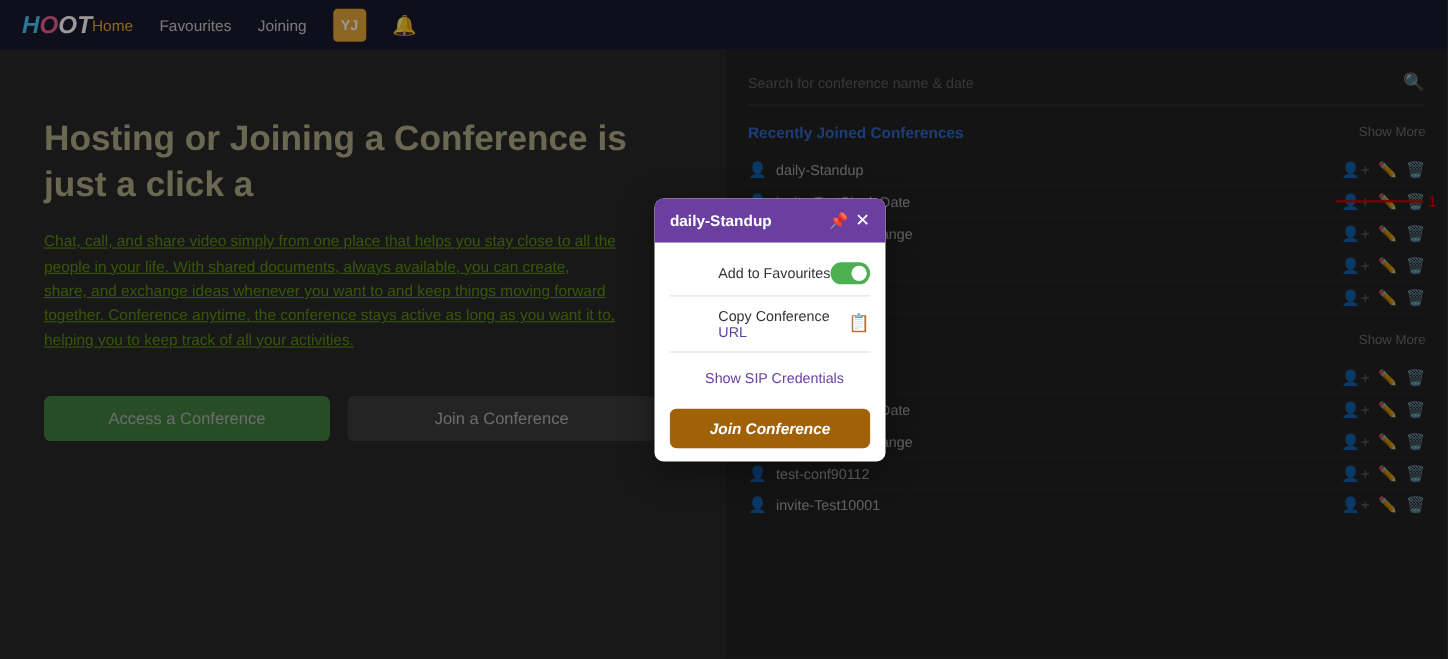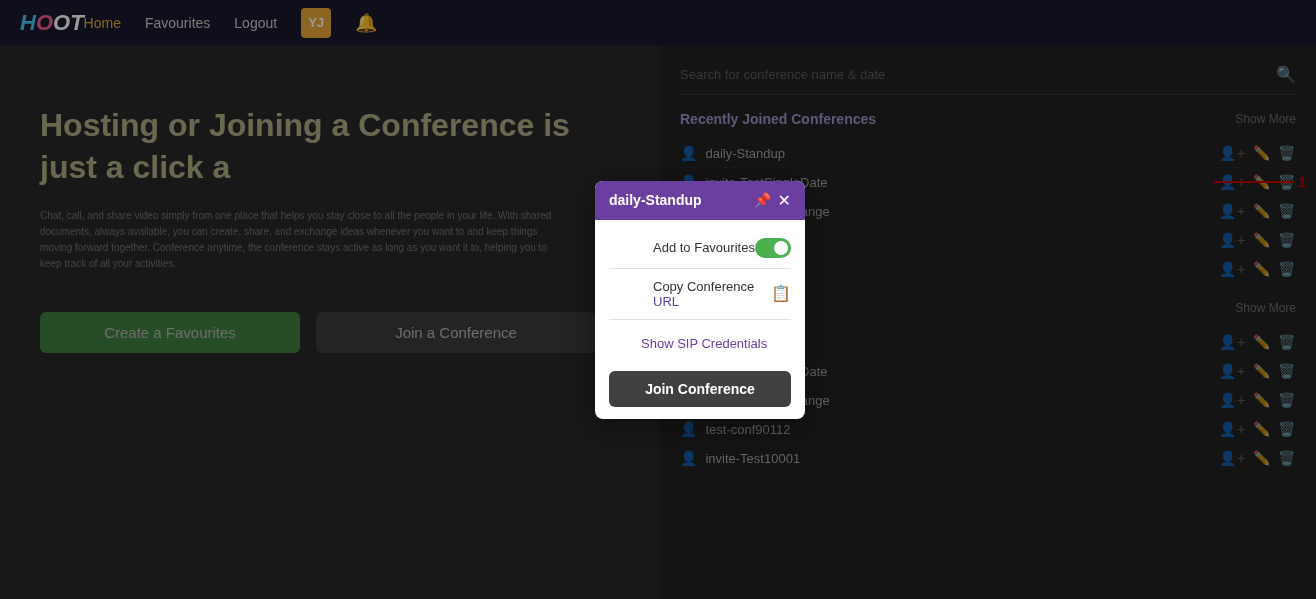--- a/index.html
+++ b/index.html
@@ -80,25 +80,26 @@
     }
     .hero-title {
       font-size: 32px;
       font-weight: bold;
       color: #fef9c3;
       line-height: 1.3;
       margin-bottom: 20px;
       max-width: 580px;
     }
     .hero-desc {
-      font-size: 10px;
-      color: #a3a3a3;
+      font-size: 14px;
+      color: #84cc16;
       line-height: 1.6;
       max-width: 520px;
       margin-bottom: 40px;
+      text-decoration: underline;
     }
     .action-buttons {
       display: flex;
       gap: 16px;
     }
     .btn-create {
       background: #5cb85c;
       color: #fff;
       border: none;
       padding: 12px 0;
@@ -142,21 +143,21 @@
     }
     .search-icon { color: #aaa; font-size: 16px; }
 
     .section-header {
       display: flex;
       justify-content: space-between;
       align-items: center;
       margin-bottom: 12px;
     }
     .section-title {
-      color: #c4b5fd;
+      color: #3b82f6;
       font-size: 14px;
       font-weight: 600;
     }
     .show-more {
       color: #888;
       font-size: 12px;
       cursor: pointer;
     }
 
     .conf-row {
@@ -287,55 +288,56 @@
       font-size: 13px;
       cursor: pointer;
       text-decoration: none;
       display: block;
       padding: 6px 0;
       margin-left: 32px;
     }
 
     
     .btn-join-conf {
-      background: #404040;
+      background: #a16207;
       color: #fff;
       border: none;
       width: 100%;
       padding: 10px 0;
       border-radius: 6px;
       font-size: 14px;
       font-weight: 600;
       cursor: pointer;
       margin-top: 8px;
+      font-style: italic;
     }
   </style>
 </head>
 <body>
 
 <nav class="navbar">
   <div class="navbar-logo">
     <span>H</span><span>O</span><span>O</span><span>T</span>
   </div>
   <div class="navbar-nav">
     <a class="nav-link active">Home</a>
     <a class="nav-link">Favourites</a>
-    <a class="nav-link">Logout</a>
+    <a class="nav-link">Joining</a>
     <button class="avatar-btn">YJ</button>
     <span class="bell-icon">🔔</span>
   </div>
 </nav>
 
 <div class="main-layout">
 
   <div class="left-panel">
     <h1 class="hero-title">Hosting or Joining a Conference is just a click a</h1>
     <p class="hero-desc">Chat, call, and share video simply from one place that helps you stay close to all the people in your life. With shared documents, always available, you can create, share, and exchange ideas whenever you want to and keep things moving forward together. Conference anytime, the conference stays active as long as you want it to, helping you to keep track of all your activities.</p>
     <div class="action-buttons">
-      <button class="btn-create">Create a Favourites</button>
+      <button class="btn-create">Access a Conference</button>
       <button class="btn-join">Join a Conference</button>
     </div>
   </div>
 
   <div class="right-panel" style="position:relative;">
 
     <div class="search-bar-row">
       <input class="search-input" type="text" placeholder="Search for conference name &amp; date" style="">
       <span class="search-icon">🔍</span>
     </div>

